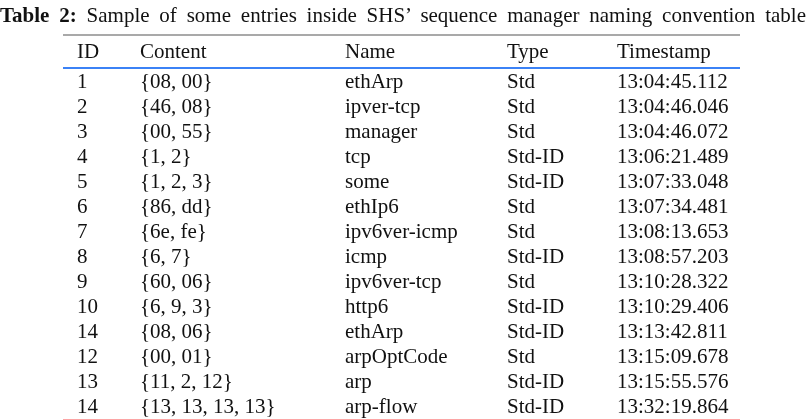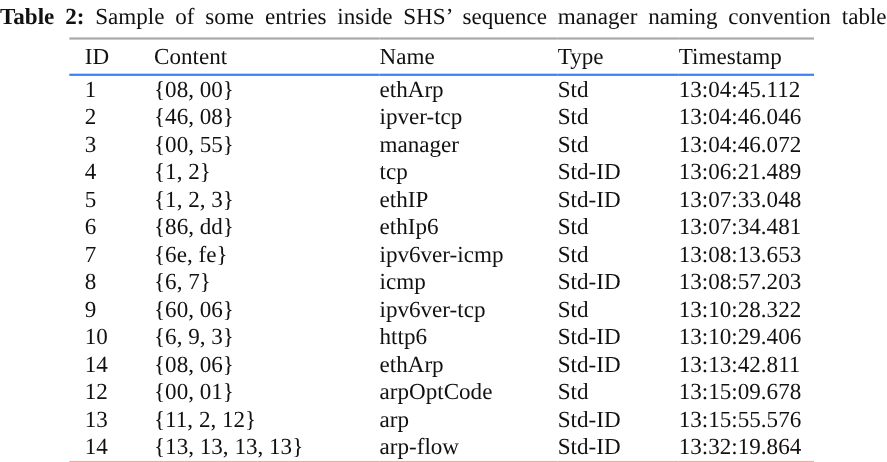--- a/index.html
+++ b/index.html
@@ -125,21 +125,21 @@
         <tr>
           <td>4</td>
           <td>{1, 2}</td>
           <td>tcp</td>
           <td>Std-ID</td>
           <td>13:06:21.489</td>
         </tr>
         <tr>
           <td>5</td>
           <td>{1, 2, 3}</td>
-          <td>ethIP</td>
+          <td>some</td>
           <td>Std-ID</td>
           <td>13:07:33.048</td>
         </tr>
         <tr>
           <td>6</td>
           <td>{86, dd}</td>
           <td>ethIp6</td>
           <td>Std</td>
           <td>13:07:34.481</td>
         </tr>

